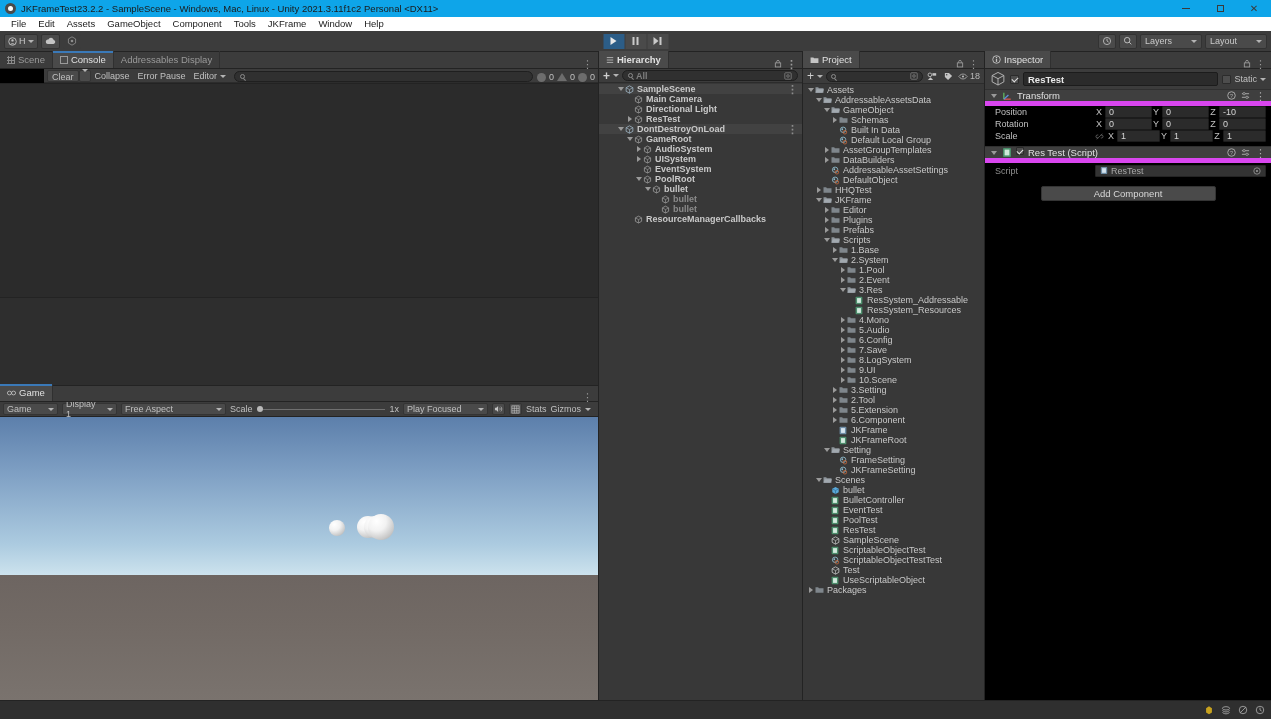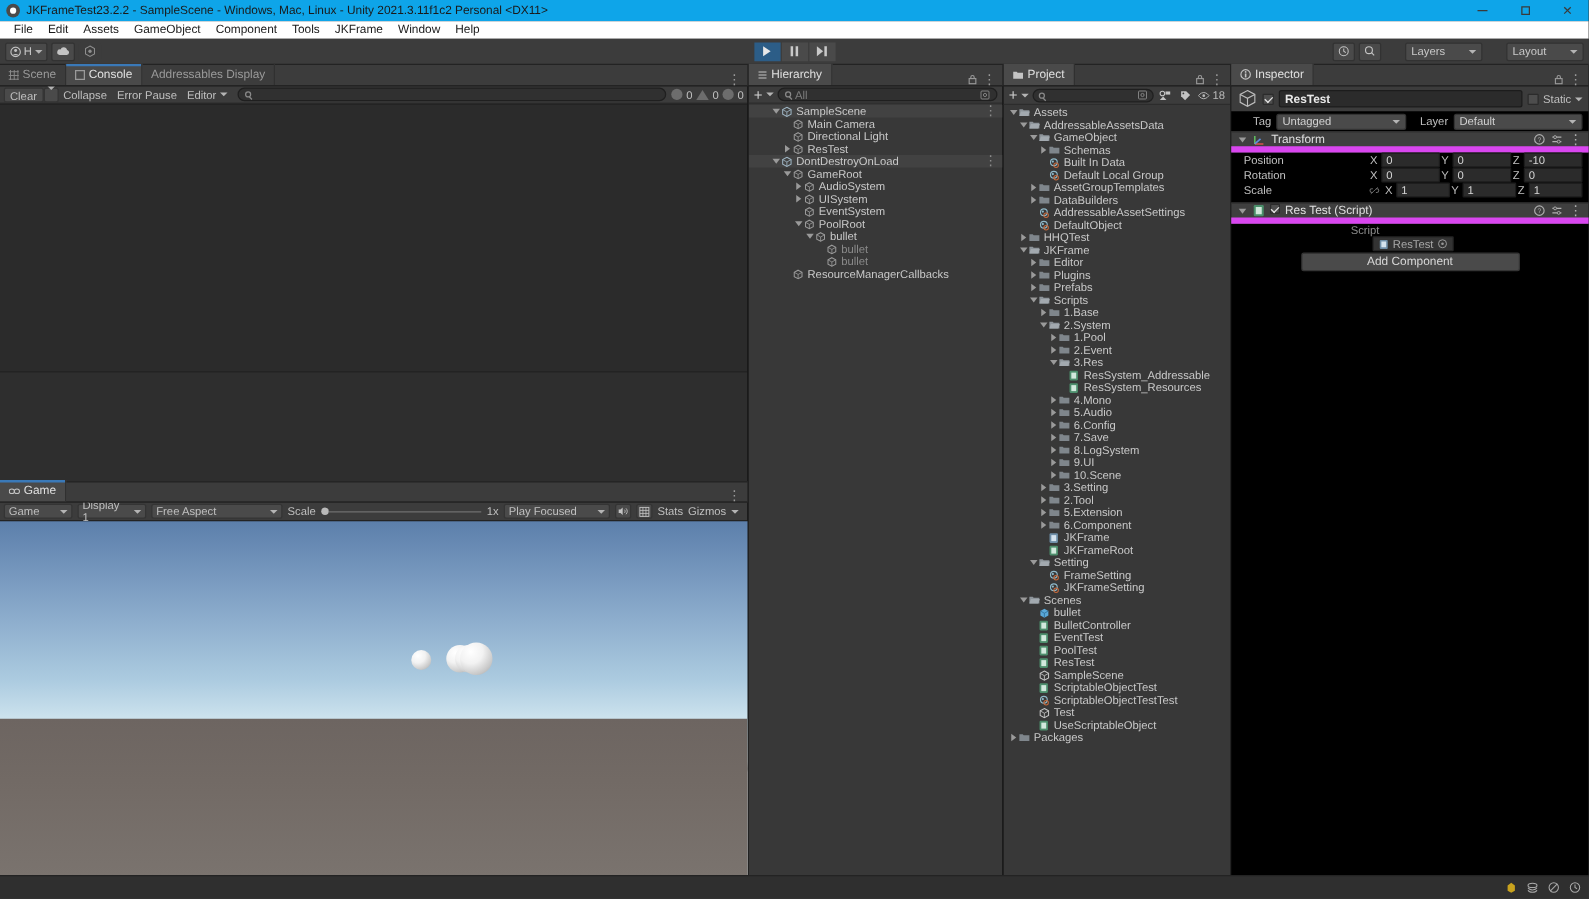--- a/index.html
+++ b/index.html
@@ -36,43 +36,43 @@
   .pbtn { width:21px; height:15px; background:#4a4a4a; display:flex; align-items:center; justify-content:center; }
   .pbtn.on { background:#2c5d87; }
   .tri { width:0;height:0;border-top:4px solid transparent;border-bottom:4px solid transparent;border-left:6px solid #e8e8e8; }
   .pausebars{display:flex;gap:2px;}
   .pausebars i{display:block;width:2px;height:8px;background:#c9c9c9;}
   .stepwrap{display:flex;align-items:center;gap:1px;}
   .stepwrap .t{width:0;height:0;border-top:4px solid transparent;border-bottom:4px solid transparent;border-left:5px solid #c9c9c9;}
   .stepwrap .b{width:2px;height:8px;background:#c9c9c9;}
   .tb-right { margin-left:auto; display:flex; align-items:center; gap:3px; }
   .dropbtn { height:15px; background:#4a4a4a; border:1px solid #323232; border-radius:2px; display:flex;
-             align-items:center; justify-content:space-between; padding:0 4px; font-size:9px; color:#c9c9c9; gap:8px;margin-left:16px; }
+             align-items:center; justify-content:space-between; padding:0 4px; font-size:9px; color:#c9c9c9; gap:8px; }
 
   
   .work { flex:1; display:flex; background:#383838; min-height:0; }
   .col-left { width:598px; display:flex; flex-direction:column; min-width:0; }
-  .col-mid  { width:204px; display:flex; flex-direction:column; border-left:1px solid #232323; }
+  .col-mid  { width:204px; display:flex; flex-direction:column; border-left:1px solid #232323;font-weight:bold; }
   .col-proj { width:182px; display:flex; flex-direction:column; border-left:1px solid #232323; }
   .col-insp { flex:1; display:flex; flex-direction:column; border-left:1px solid #232323; }
 
   
   .panel { display:flex; flex-direction:column; background:#000000; min-height:0; }
   .tabrow { height:17px; background:#3c3c3c; display:flex; align-items:flex-end; position:relative; flex:none;
             border-bottom:1px solid #232323; }
   .tab { height:17px; display:flex; align-items:center; gap:3px; padding:0 7px; font-size:9.5px; color:#9a9a9a;
          border-right:1px solid #303030; }
   .tab.active { background:#4a4a4a; color:#e0e0e0; }
   .tab.active.blue { box-shadow: inset 0 2px 0 #3a79b8; }
   .tabrow .tr-right { margin-left:auto; display:flex; align-items:center; gap:4px; padding-right:5px; color:#9a9a9a; font-size:9px; }
   .kebab { letter-spacing:0; line-height:8px; font-size:11px; }
 
   
-  .console-bar { height:14px; background:#3c3c3c; display:flex; align-items:center; gap:0; padding:0 3px;
-                 border-bottom:1px solid #2c2c2c; flex:none; }
+  .console-bar { height:14px; background:#3c3c3c; display:flex; align-items:flex-end; gap:0; padding:0 3px;
+                 border-bottom:1px solid #2c2c2c; flex:none;margin-left:44px; }
   .cbtn { font-size:9px; color:#c0c0c0; padding:0 4px; height:12px; line-height:12px; }
   .cbtn.box { background:#4a4a4a; border:1px solid #343434; border-radius:2px; }
   .csearch { flex:1; height:11px; background:#303030; border:1px solid #1f1f1f; border-radius:6px; margin:0 4px;
              display:flex; align-items:center; padding:0 5px; }
   .mag { width:5px;height:5px;border:1px solid #8a8a8a;border-radius:50%; position:relative; }
   .mag:after{content:"";position:absolute;right:-2px;bottom:-2px;width:3px;height:1px;background:#8a8a8a;transform:rotate(45deg);}
   .counts { display:flex; align-items:center; gap:3px; font-size:9px; color:#c0c0c0; }
   .cicon { width:9px;height:9px;border-radius:50%;background:#6d6d6d;display:inline-block; }
   .cicon.warn{border-radius:0;background:transparent;width:0;height:0;border-left:5px solid transparent;border-right:5px solid transparent;border-bottom:8px solid #6d6d6d;}
   .console-body { flex:1; background:#2b2b2b; border-top:1px solid #232323; min-height:0; }
@@ -137,21 +137,21 @@
   .comp-head { height:17px; background:#3f3f3f; border-top:1px solid #303030; border-bottom:5px solid #d946ef;
                display:flex; gap:4px; padding:0 5px; font-size:9.5px; color:#e0e0e0; }
   .comp-head .kebab{ margin-left:0; }
   .comp-right { margin-left:auto; display:flex; align-items:center; gap:5px; color:#b0b0b0; }
   .vec-row { height:12px; display:flex; align-items:center; padding:0 5px 0 10px; font-size:9px; color:#c0c0c0; gap:0; }
   .vec-label { width:100px; }
   .vec-f { display:flex; align-items:center; gap:2px; flex:1; }
   .vec-f > span.ax { width:8px; text-align:center; color:#c0c0c0; }
   .vec-in { flex:1; height:12px; background:#2b2b2b; border:1px solid #1c1c1c; border-radius:1px;
             display:flex; align-items:center; padding:0 3px; font-size:9px; color:#d6d6d6; }
-  .script-row { height:15px; display:flex; align-items:center; padding:0 5px 0 10px; font-size:9px; color:#8e8e8e;flex-direction:column; }
+  .script-row { height:15px; display:flex; align-items:center; padding:0 5px 0 10px; font-size:9px; color:#8e8e8e; }
   .objfield { flex:1; height:12px; background:#333333; border:1px solid #242424; border-radius:1px;
               display:flex; align-items:center; gap:3px; padding:0 4px; font-size:9px; color:#a8a8a8; }
   .addcomp { width:175px; height:15px; margin:8px auto 0; background:#4a4a4a; border:1px solid #343434;
              border-radius:2px; display:flex; align-items:center; justify-content:center; font-size:9.5px; color:#d8d8d8; }
 
   
   .statusbar { height:19px; background:#2f2f2f; border-top:1px solid #232323; display:flex; align-items:center;
                padding:0 5px; flex:none; }
   .sb-right { margin-left:auto; display:flex; align-items:center; gap:4px; }
   .sb-ic { width:13px;height:13px;display:flex;align-items:center;justify-content:center; }
@@ -1179,32 +1179,20 @@
         </svg>
         <span class="chk on"></span>
         <span class="namefield">ResTest</span>
         <div class="statwrap">
           <span class="chk"></span>
           <span>Static</span>
           <span class="caret"></span>
         </div>
       </div>
 
-      <div class="i-tagrow">
-        <span style="width:22px;text-align:right">Tag</span>
-        <div class="ddown" style="flex:1">
-          <span>Untagged</span>
-          <span class="caret"></span>
-        </div>
-        <span style="width:30px;text-align:right">Layer</span>
-        <div class="ddown" style="flex:1">
-          <span>Default</span>
-          <span class="caret"></span>
-        </div>
-      </div>
 
       <div class="comp-head">
         <span class="arr d" style="width:8px"></span>
         <svg width="11" height="11" viewBox="0 0 12 12">
           <line x1="2" y1="10" x2="2" y2="3" stroke="#5fb85f" stroke-width="1.4"></line>
           <line x1="2" y1="10" x2="9.5" y2="10" stroke="#d9534f" stroke-width="1.4"></line>
           <line x1="2" y1="10" x2="7" y2="5.5" stroke="#5f8fd9" stroke-width="1.4"></line>
         </svg>
         <span>Transform</span>
         <span class="comp-right">

